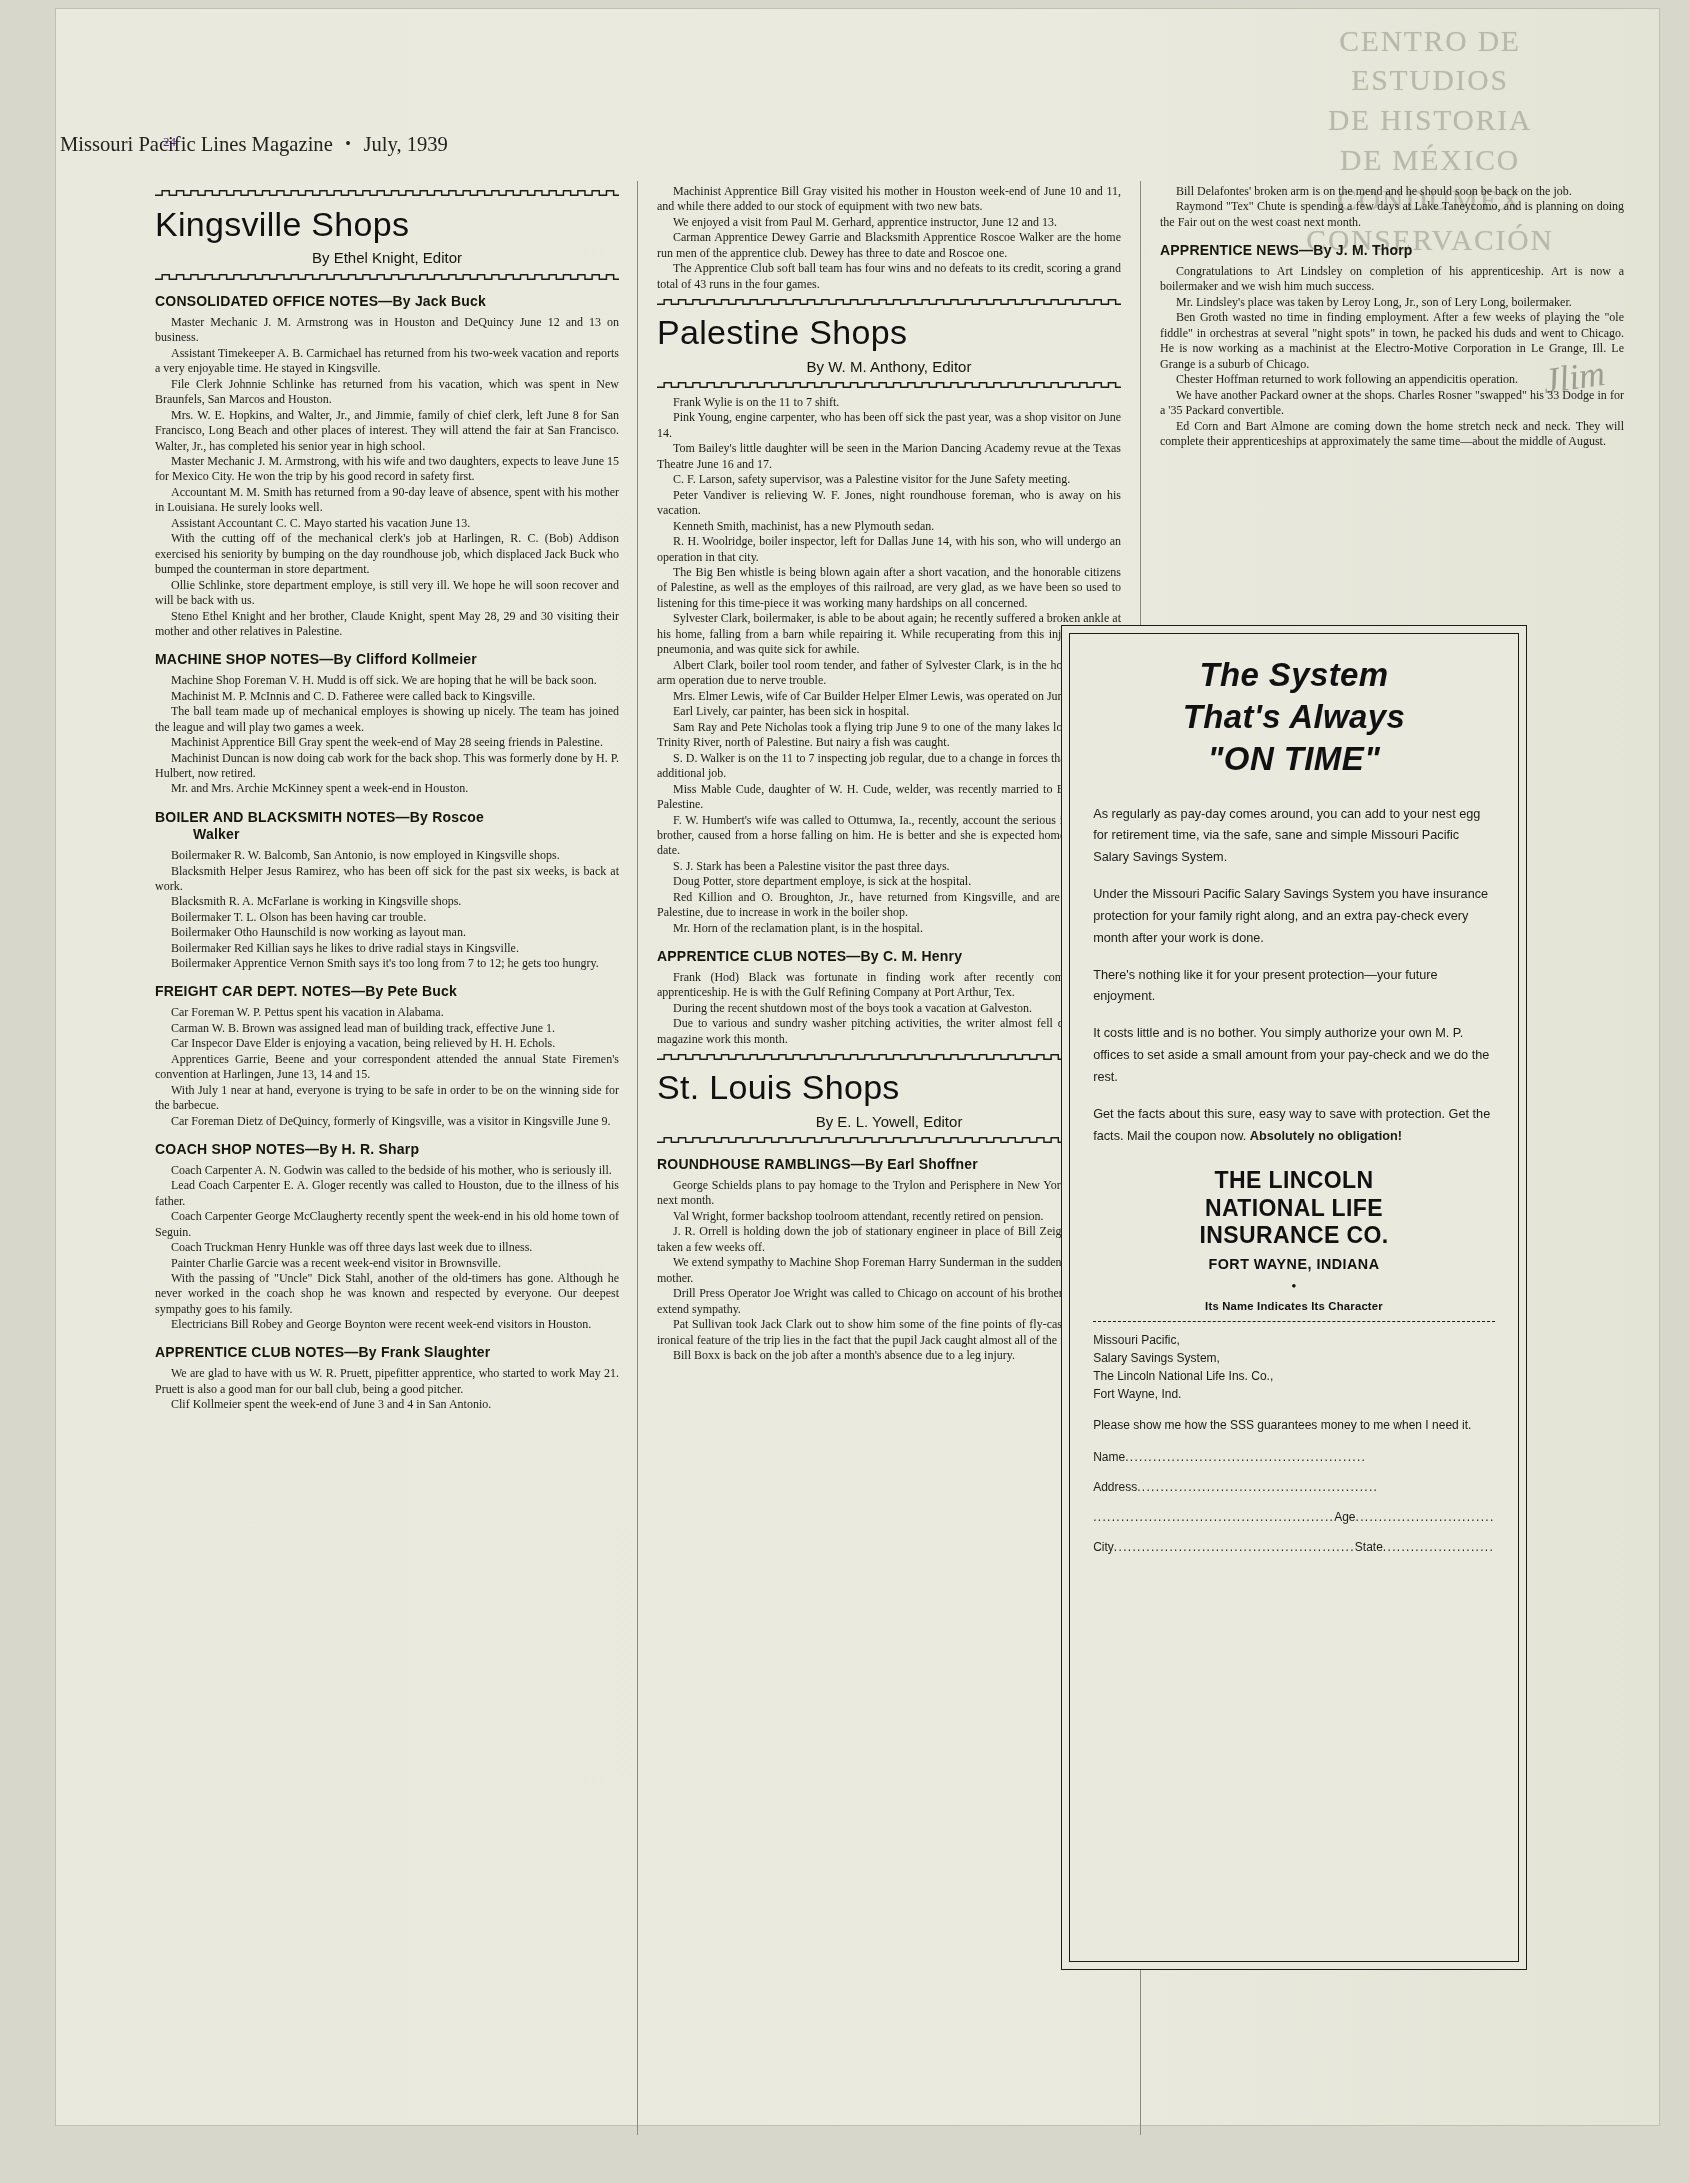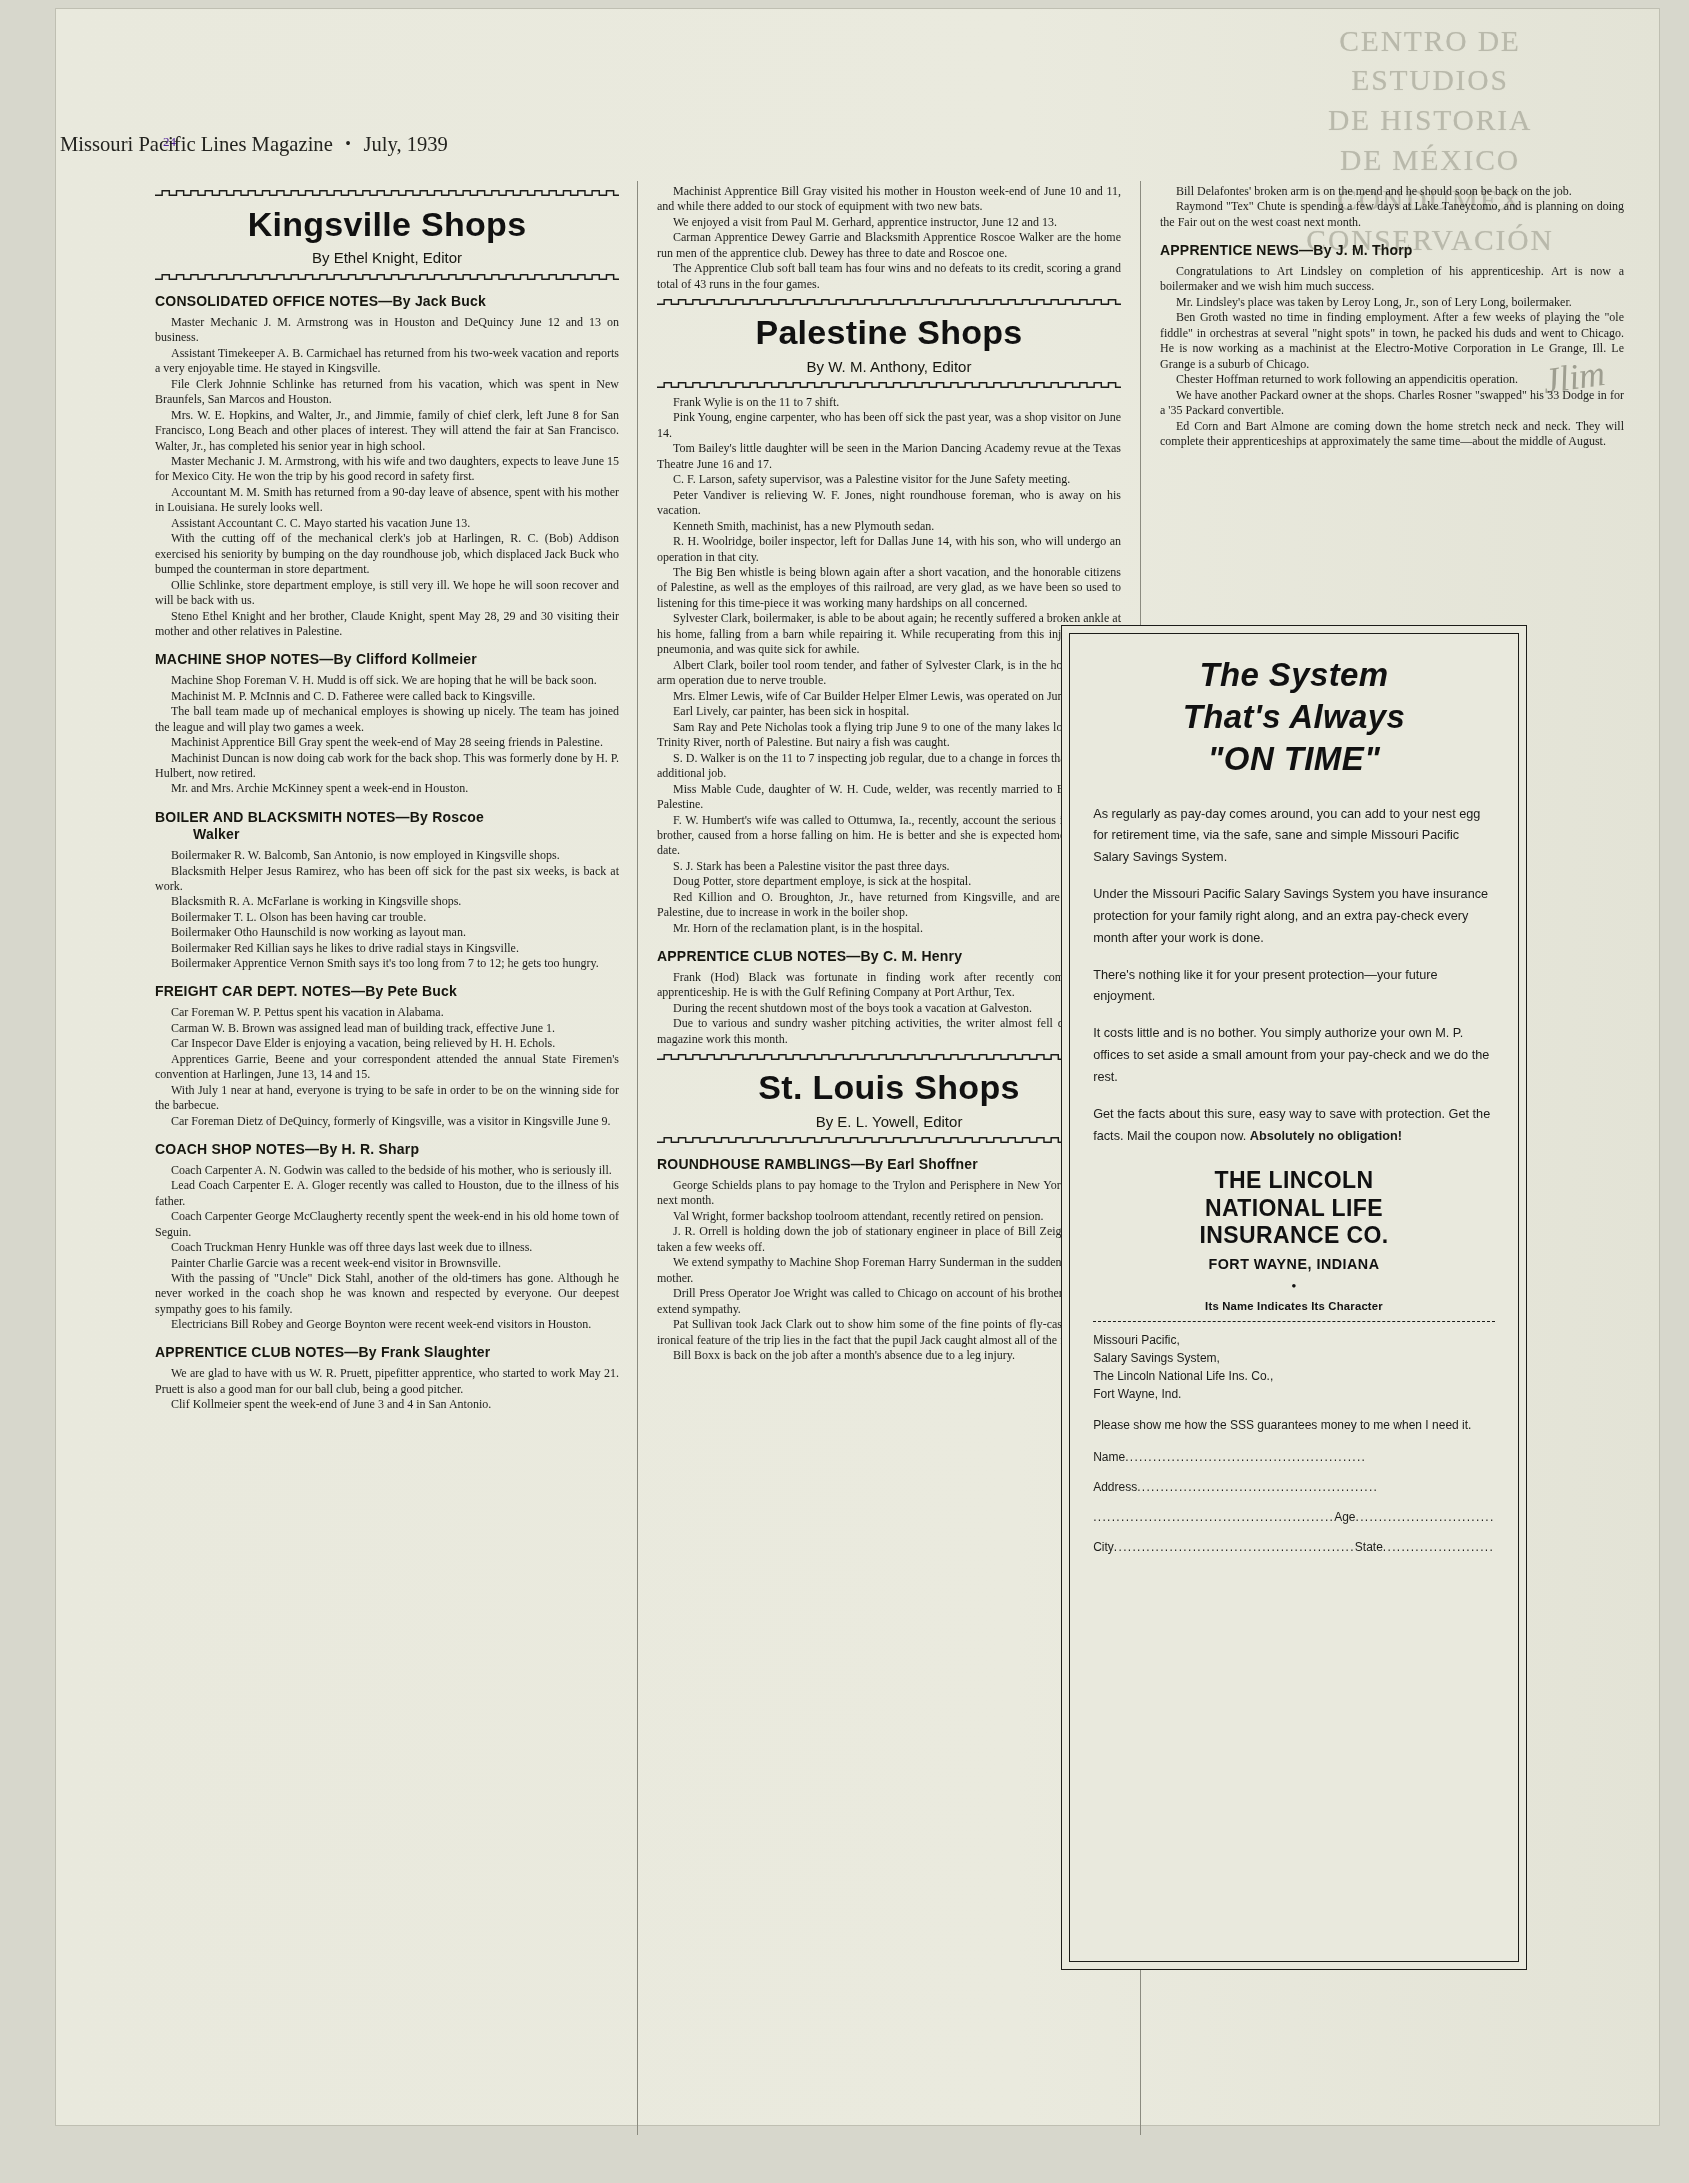--- a/index.html
+++ b/index.html
@@ -75,22 +75,22 @@
   p{margin:0 0 0 0;text-indent:16px;}
   .sec-head{
     font-family:"Liberation Sans", sans-serif;
     font-size:14px;font-weight:bold;letter-spacing:0.2px;
     margin:11.6px 0 4.5px 0;color:#16160f;text-indent:0;
     line-height:1.25;
   }
   .sec-head .sub{display:block;padding-left:38px;}
   .shop-title{
     font-family:"Liberation Sans", sans-serif;
-    font-weight:bold;
-    font-size:34px;text-align:center;letter-spacing:0.3px;color:#111;
+    font-weight:normal;
+    font-size:34px;letter-spacing:0.3px;color:#111;
     margin:5.4px 0 1.8px 0;text-indent:0;
   }
   .shop-editor{
     font-family:"Liberation Sans", sans-serif;
     font-size:15px;text-align:center;color:#16160f;margin:0 0 5.4px 0;text-indent:0;
   }
   .sq-wave{
     height:8px;margin:5.4px 0 5.4px 0;
     background-repeat:repeat-x;
     background-size:14.3px 8px;

